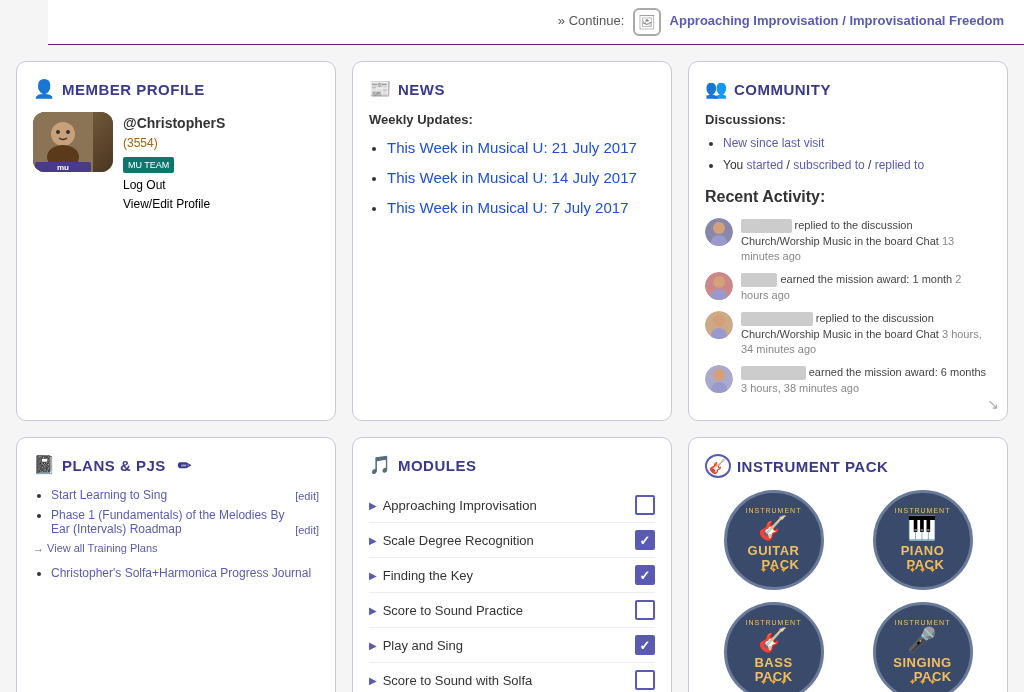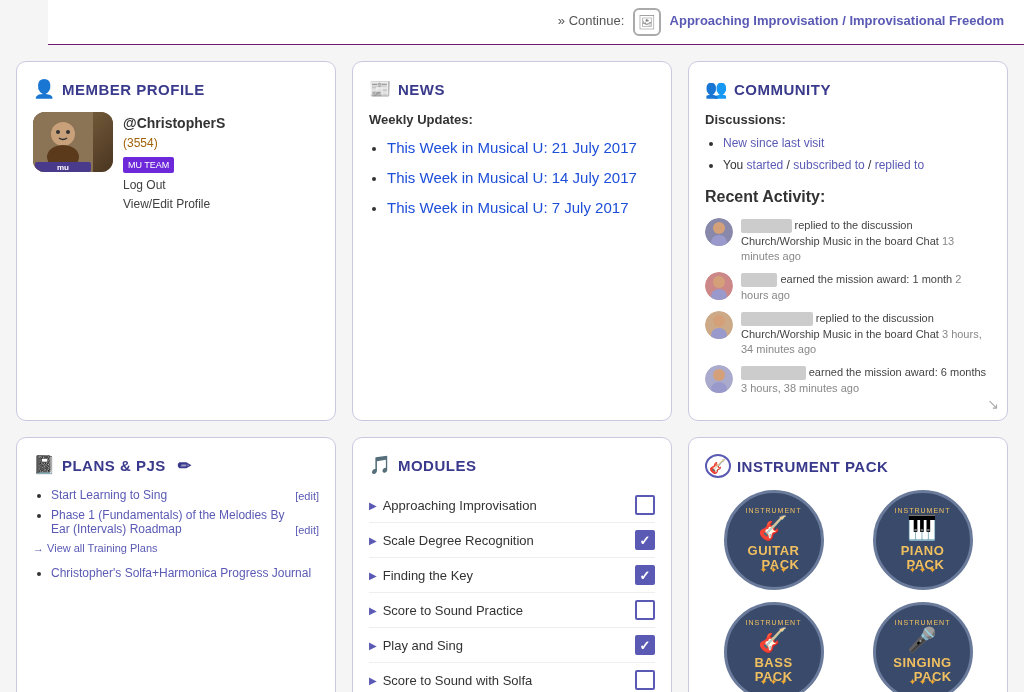--- a/index.html
+++ b/index.html
@@ -80,41 +80,41 @@
       position: relative;
     }
     .avatar-img {
       width: 100%;
       height: 100%;
       background: linear-gradient(135deg, #8b7355 0%, #6b5335 50%, #4a3520 100%);
       position: relative;
     }
     .mu-team-badge {
       display: inline-block;
-      background: #6d28d9;
+      background: #0f766e;
       color: #fff;
       font-size: 9px;
       padding: 1px 5px;
       border-radius: 2px;
       margin-bottom: 3px;
     }
     .profile-details {
       line-height: 1.6;
     }
     .username {
       font-weight: bold;
       font-size: 14px;
       color: #333;
     }
     .user-id {
       font-size: 12px;
       color: #a16207;
     }
     .profile-links a {
-      color: #404040;
+      color: #000000;
       text-decoration: none;
       font-size: 12px;
       display: block;
     }
     
     .section-label {
       font-weight: bold;
       margin-bottom: 6px;
       font-size: 13px;
     }

